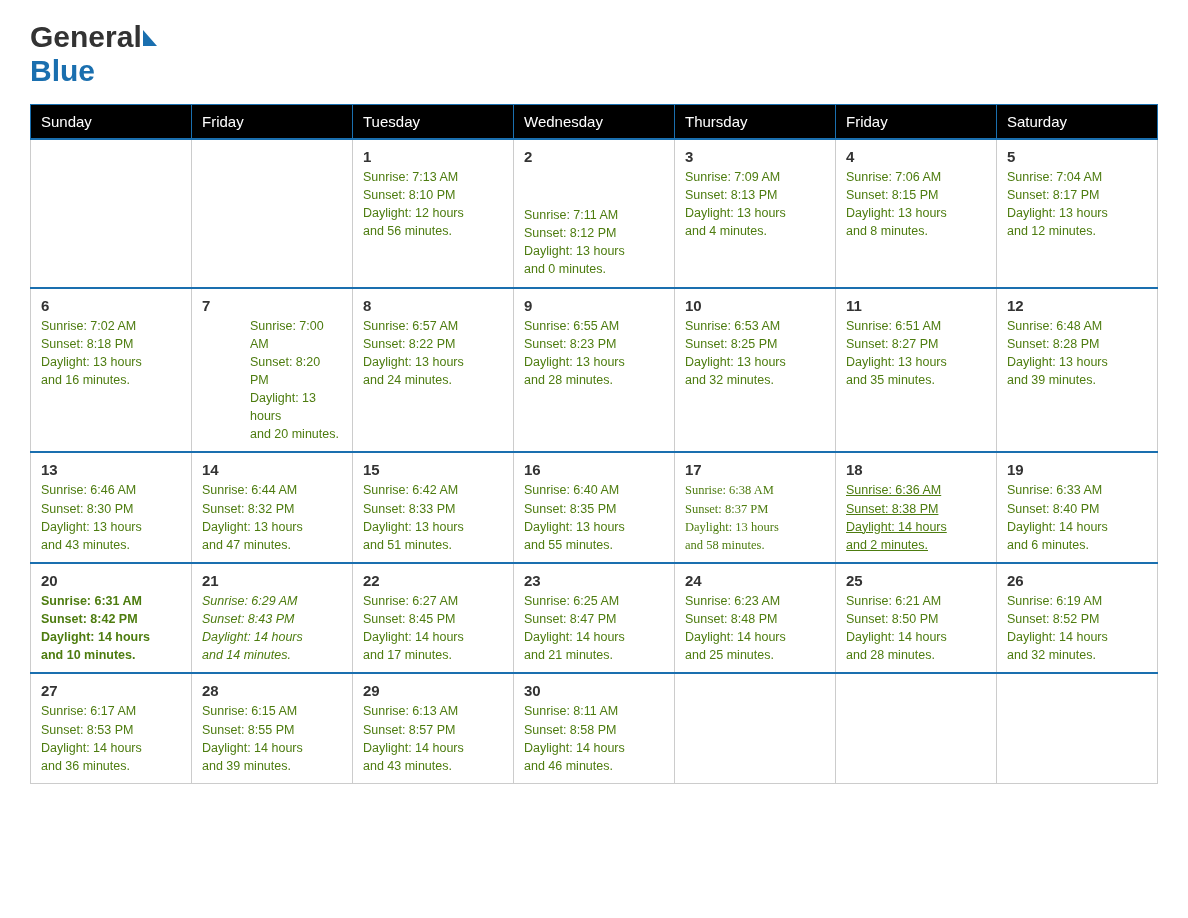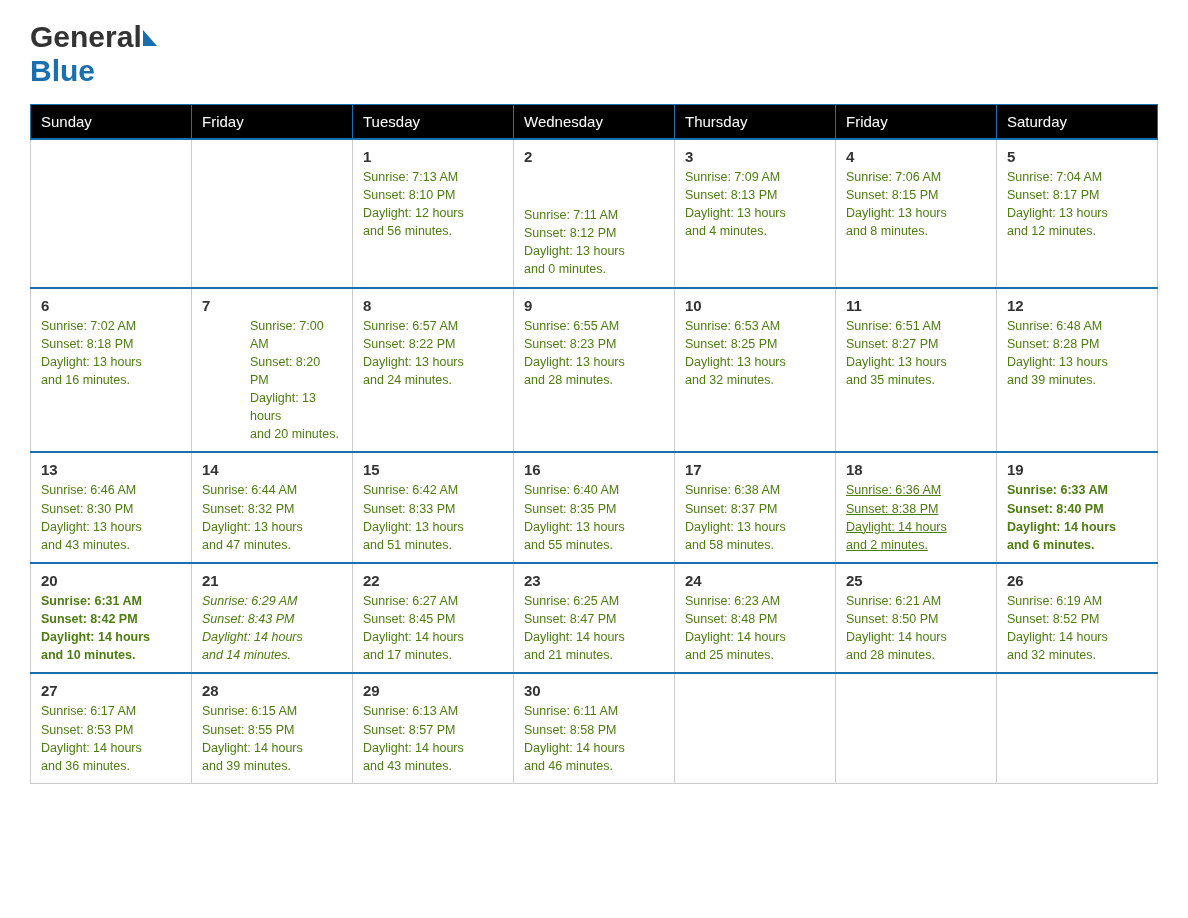--- a/index.html
+++ b/index.html
@@ -244,35 +244,35 @@
         </td>
         <td>
           <span class="day-number">16</span>
           <div class="day-info" style="white-space: pre-line;">Sunrise: 6:40 AM
 Sunset: 8:35 PM
 Daylight: 13 hours
 and 55 minutes.</div>
         </td>
         <td>
           <span class="day-number">17</span>
-          <div class="day-info" style="white-space: pre-line;">Sunrise: 6:38 AM
+          <div class="day-info" style="white-space: pre-line; font-family: Liberation Serif, serif;">Sunrise: 6:38 AM
 Sunset: 8:37 PM
 Daylight: 13 hours
 and 58 minutes.</div>
         </td>
         <td>
           <span class="day-number">18</span>
           <div class="day-info" style="white-space: pre-line; text-decoration: underline;">Sunrise: 6:36 AM
 Sunset: 8:38 PM
 Daylight: 14 hours
 and 2 minutes.</div>
         </td>
         <td>
           <span class="day-number">19</span>
-          <div class="day-info" style="white-space: pre-line; font-weight: bold;">Sunrise: 6:33 AM
+          <div class="day-info" style="white-space: pre-line;">Sunrise: 6:33 AM
 Sunset: 8:40 PM
 Daylight: 14 hours
 and 6 minutes.</div>
         </td>
       </tr>
       <tr>
         <td>
           <span class="day-number">20</span>
           <div class="day-info" style="white-space: pre-line; font-weight: bold;">Sunrise: 6:31 AM
 Sunset: 8:42 PM
@@ -339,21 +339,21 @@
         </td>
         <td>
           <span class="day-number">29</span>
           <div class="day-info" style="white-space: pre-line;">Sunrise: 6:13 AM
 Sunset: 8:57 PM
 Daylight: 14 hours
 and 43 minutes.</div>
         </td>
         <td>
           <span class="day-number">30</span>
-          <div class="day-info" style="white-space: pre-line;">Sunrise: 6:11 AM
+          <div class="day-info" style="white-space: pre-line;">Sunrise: 8:11 AM
 Sunset: 8:58 PM
 Daylight: 14 hours
 and 46 minutes.</div>
         </td>
         <td class="empty-cell"></td>
         <td class="empty-cell"></td>
         <td class="empty-cell"></td>
       </tr>
     </tbody>
 </table>

